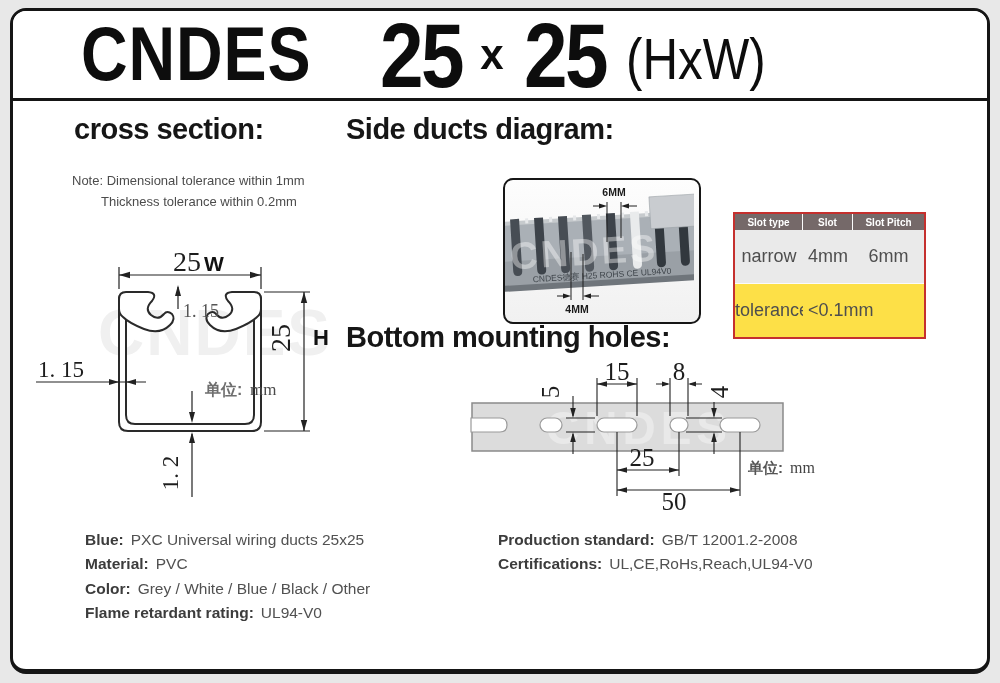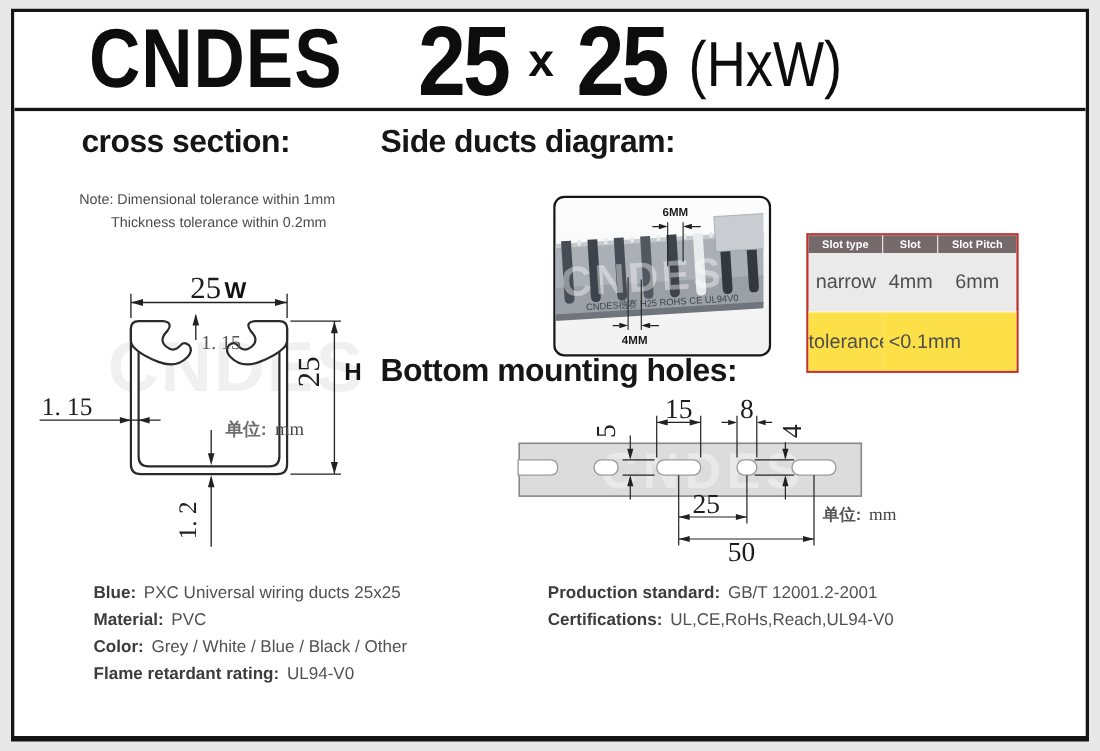--- a/index.html
+++ b/index.html
@@ -1,18 +1,18 @@
 <!DOCTYPE html>
 <html><head>
 <meta charset="utf-8">
 <style>
   html,body{margin:0;padding:0;width:1000px;height:683px;overflow:hidden;
     background:#e8e8e8;font-family:"Liberation Sans",sans-serif;}
   .panel{position:absolute;left:10px;top:8px;width:974px;height:658px;
-    background:#fff;border:3px solid #151515;border-bottom-width:5px;border-radius:0;overflow:hidden;}
+    background:#fff;border:3px solid #151515;border-bottom-width:5px;border-radius:16px;overflow:hidden;}
   
   .hdr{position:relative;height:87px;border-bottom:3px solid #151515;background:#fff;
     display:flex;align-items:flex-end;white-space:nowrap;color:#0d0d0d;}
   .brand{font-size:76px;font-weight:700;letter-spacing:1px;transform:scaleX(.85);
     transform-origin:left bottom;margin:0 0 6px 68px;line-height:1;}
   .sizeA,.sizeB{font-size:90px;font-weight:700;letter-spacing:-3px;transform:scaleX(.87);
     transform-origin:left bottom;line-height:.82;margin-bottom:4px;}
   .sizeA{margin-left:28px;}
   .sizeB{margin-left:10px;}
   .times{font-size:42px;font-weight:700;margin:0 10px 22px 6px;line-height:1;}
@@ -221,18 +221,18 @@
     </svg>
 
     <div class="specs" style="left:72px;top:427px;">
       <div><b>Blue:</b><span>PXC Universal wiring ducts 25x25</span></div>
       <div><b>Material:</b><span>PVC</span></div>
       <div><b>Color:</b><span>Grey / White / Blue / Black / Other</span></div>
       <div><b>Flame retardant rating:</b><span>UL94-V0</span></div>
     </div>
 
     <div class="specs" style="left:485px;top:427px;">
-      <div><b>Production standard:</b><span>GB/T 12001.2-2001</span></div>
+      <div><b>Production standard:</b><span>GB/T 12001.2-2008</span></div>
       <div><b>Certifications:</b><span>UL,CE,RoHs,Reach,UL94-V0</span></div>
     </div>
 
   </div>
 </div>
 
 </body></html>

